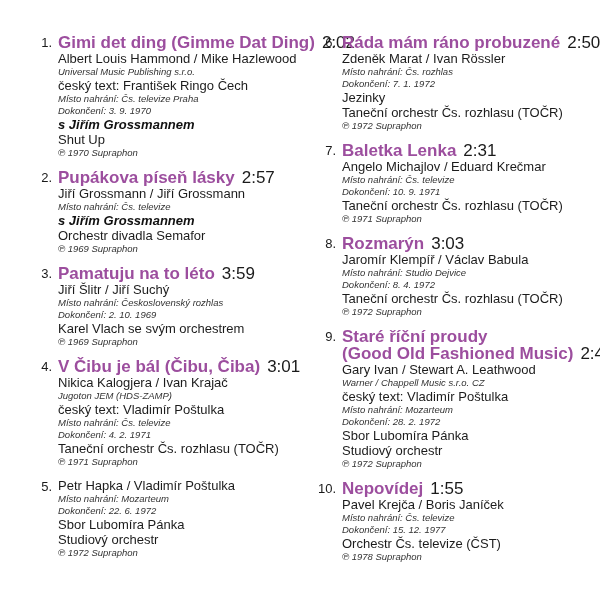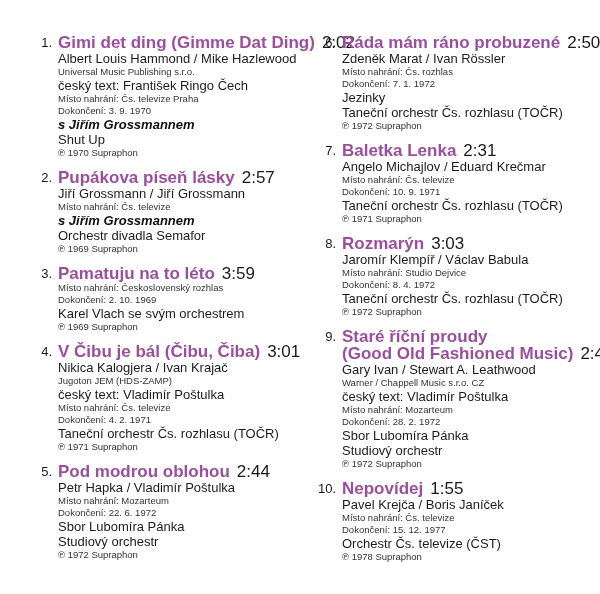--- a/index.html
+++ b/index.html
@@ -71,20 +71,21 @@
     font-weight: bold;
     color: #111111;
     white-space: nowrap;
     font-style: italic;
   }
   .ln-small {
     font-size: 9.5px;
     line-height: 12px;
     color: #333333;
     white-space: nowrap;
+    font-style: italic;
   }
 </style>
 </head>
 <body>
 
 <div class="page">
   <div class="col col-left">
   <div class="track">
     <div class="num">1.</div>
     <div class="content">
@@ -115,20 +116,21 @@
           <div class="ln-small">℗ 1969 Supraphon</div>
         </div>
   </div>
 
   <div class="track">
     <div class="num">3.</div>
     <div class="content">
       <div class="title-wrap">
             <div class="title-line"><span>Pamatuju na to léto</span><span class="time">3:59</span></div>
           </div>
+    <div class="ln-normal">Jiří Šlitr / Jiří Suchý</div>
           <div class="ln-small">Místo nahrání: Československý rozhlas</div>
           <div class="ln-small">Dokončení: 2. 10. 1969</div>
           <div class="ln-normal">Karel Vlach se svým orchestrem</div>
           <div class="ln-small">℗ 1969 Supraphon</div>
         </div>
   </div>
 
   <div class="track">
     <div class="num">4.</div>
     <div class="content">
@@ -141,23 +143,20 @@
           <div class="ln-small">Místo nahrání: Čs. televize</div>
           <div class="ln-small">Dokončení: 4. 2. 1971</div>
           <div class="ln-normal">Taneční orchestr Čs. rozhlasu (TOČR)</div>
           <div class="ln-small">℗ 1971 Supraphon</div>
         </div>
   </div>
 
   <div class="track">
     <div class="num">5.</div>
     <div class="content">
-      <div class="title-wrap">
-            <div class="title-line"><span>Pod modrou oblohou</span><span class="time">2:44</span></div>
-          </div>
     <div class="ln-normal">Petr Hapka / Vladimír Poštulka</div>
           <div class="ln-small">Místo nahrání: Mozarteum</div>
           <div class="ln-small">Dokončení: 22. 6. 1972</div>
           <div class="ln-normal">Sbor Lubomíra Pánka</div>
           <div class="ln-normal">Studiový orchestr</div>
           <div class="ln-small">℗ 1972 Supraphon</div>
         </div>
   </div>
 </div>
   <div class="col col-right">

